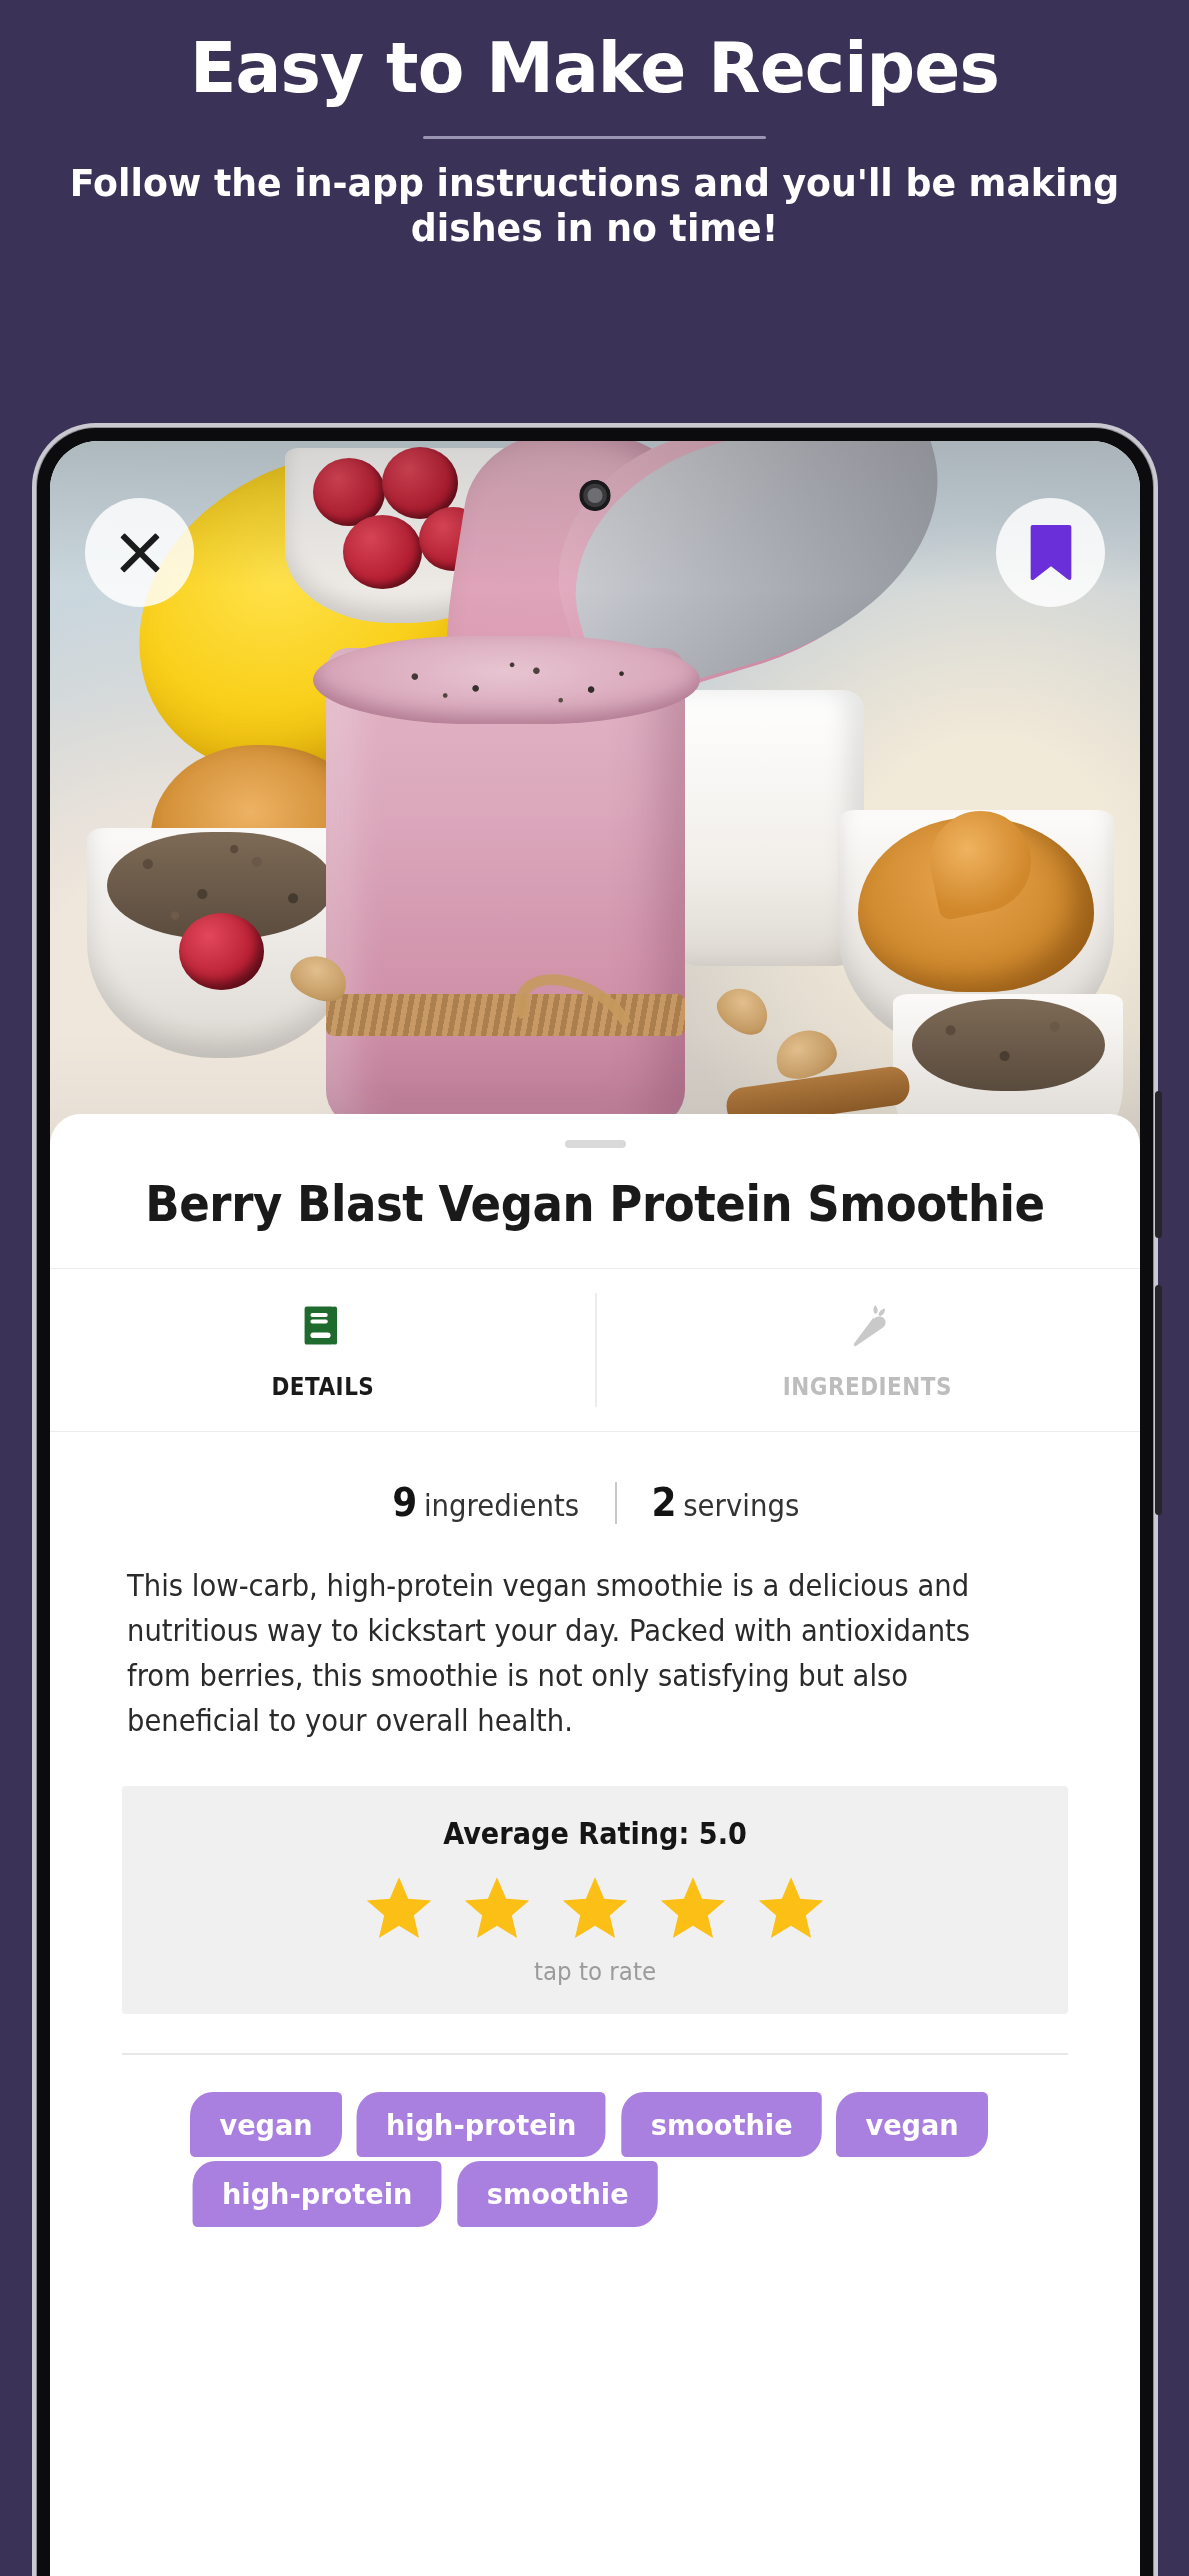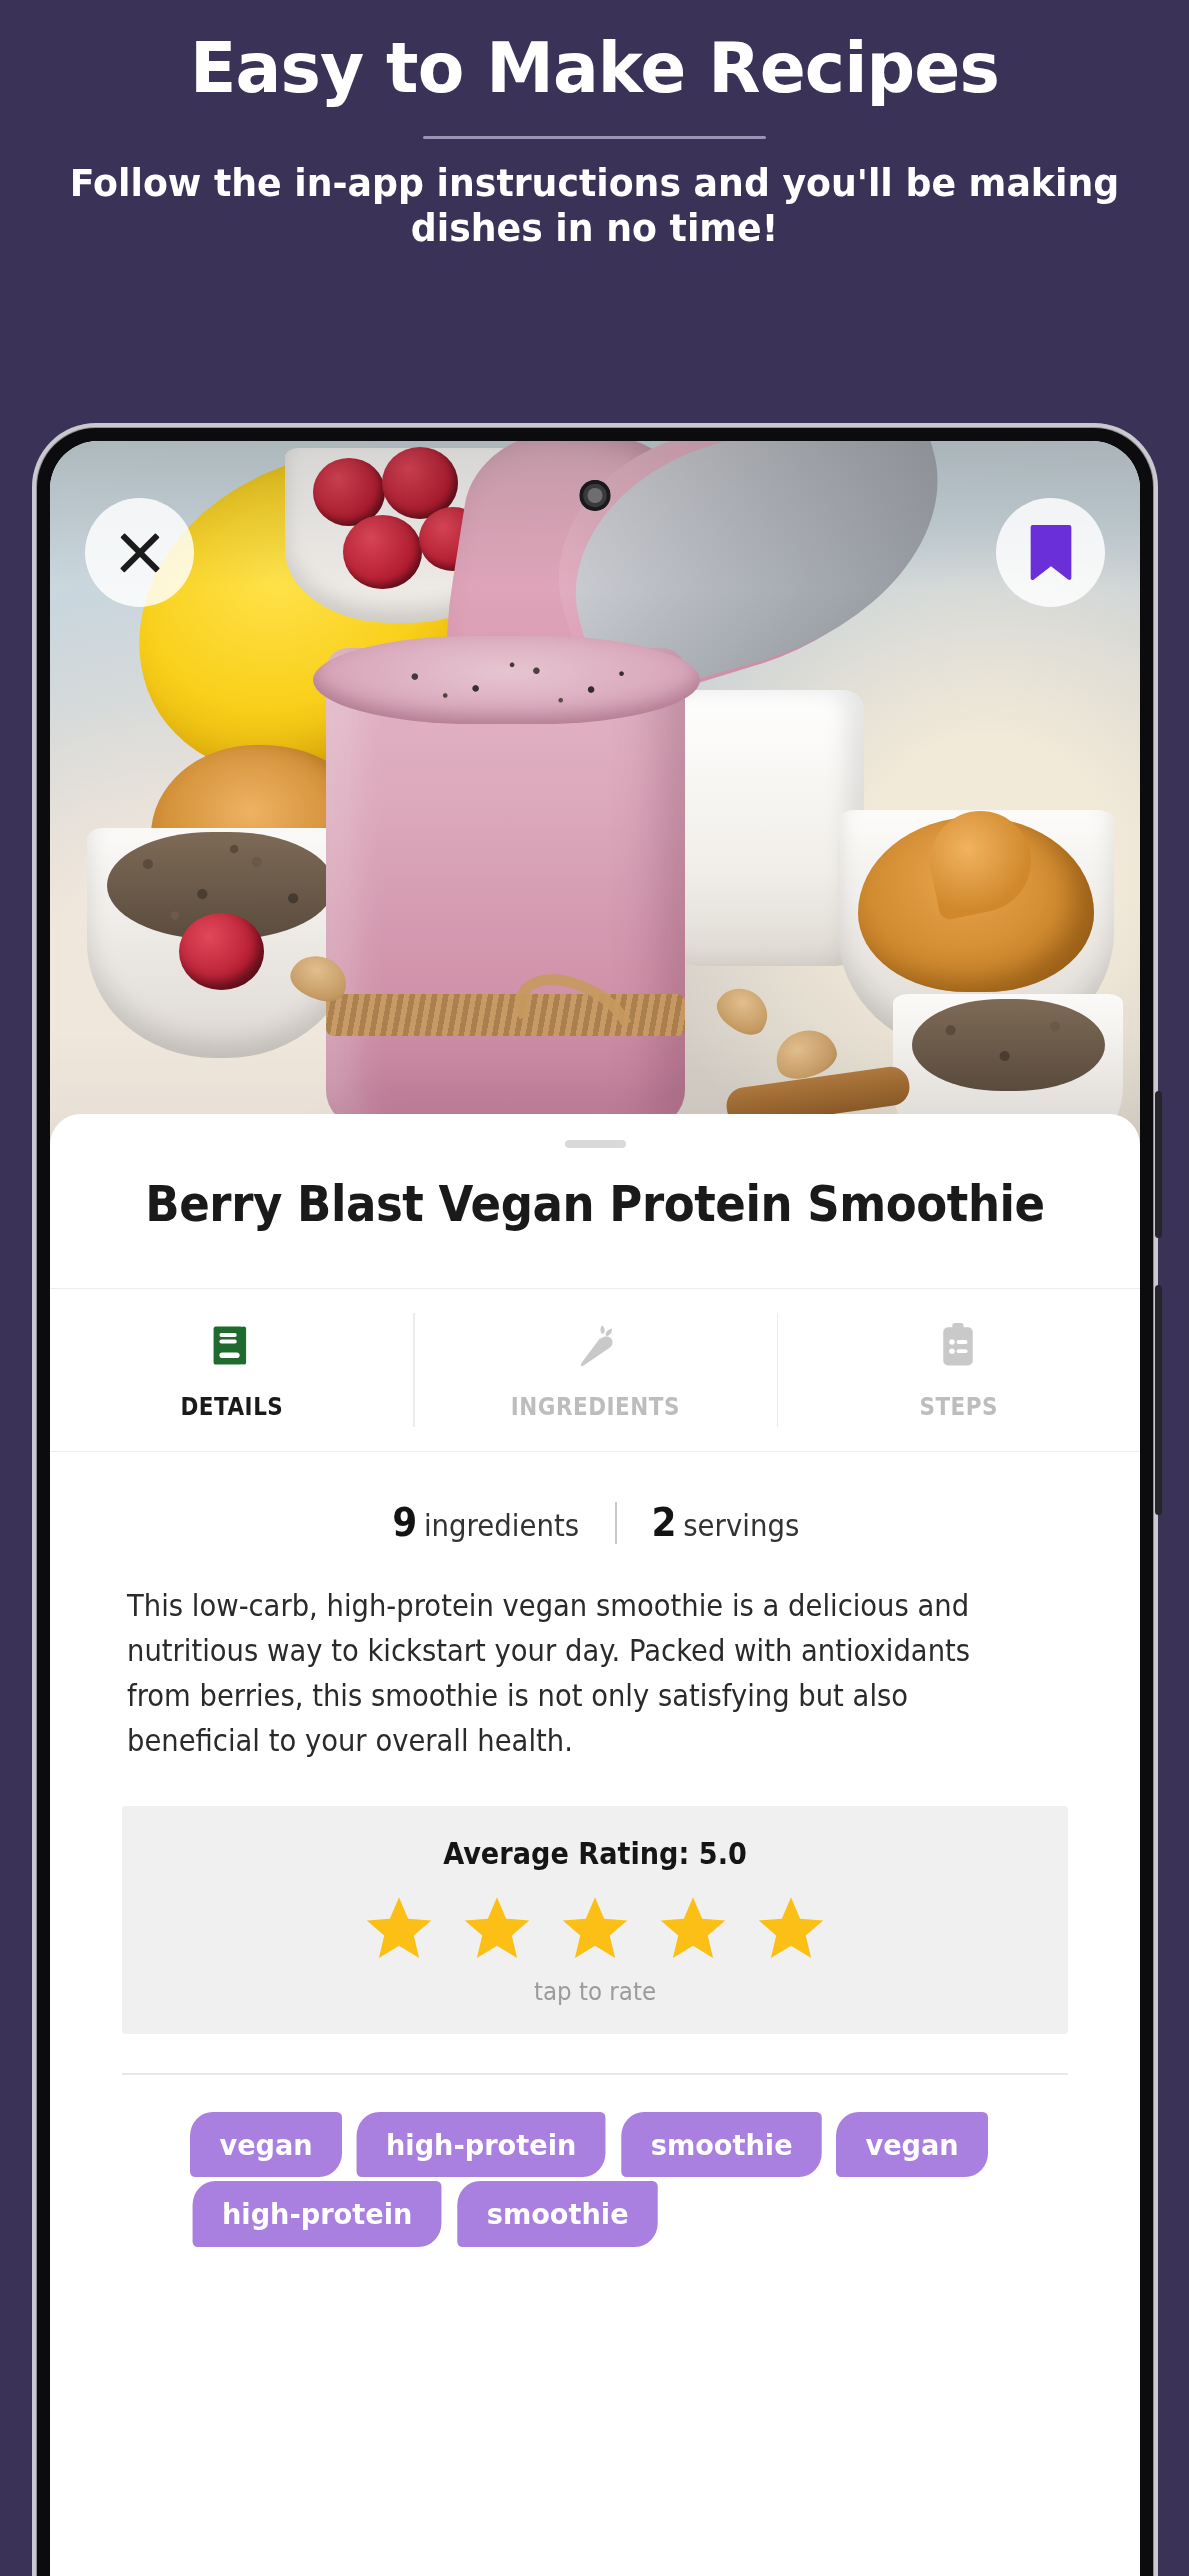--- a/index.html
+++ b/index.html
@@ -312,21 +312,21 @@
     font-size: 49px;
     color: #1A1A1A;
     text-align: center;
     margin-top: 28px;
     letter-spacing: -0.5px;
     transform: scaleX(.92);
   }
 
   
   .tabs {
-    display: flex; margin-top: 55px;
+    display: flex; margin-top: 35px;
     border-top: 1.8px solid #EDEDED; border-bottom: 1.8px solid #EDEDED;
     height: 164px;
   }
   .tab {
     flex: 1; display: flex; flex-direction: column;
     align-items: center; justify-content: center; gap: 20px;
     cursor: pointer; position: relative;
   }
   .tab + .tab::before {
     content: ""; position: absolute; left: 0; top: 24px; bottom: 24px;
@@ -478,31 +478,20 @@
 
         <div class="tab">
           <svg class="tab-icon" viewBox="0 0 24 24">
             <path d="M14.6 8.2 5.6 20.3c-.5.7.3 1.6 1 1.1l12.3-8.5c1.9-1.3 1.5-4.2-.7-4.9-1.3-.4-2.7-.2-3.6 1.2z" fill="#C9C9C9"></path>
             <path d="M16.8 6.9c.3-1.5 1.5-2.6 3-2.8.2 1.6-.8 3.1-2.3 3.6z" fill="#C9C9C9"></path>
             <path d="M15.1 6.6c-.9-1.2-.8-2.9.2-4 1.1.9 1.5 2.5.9 3.8z" fill="#C9C9C9"></path>
           </svg>
           <div class="tab-label">INGREDIENTS</div>
         </div>
 
-        <div class="tab">
-          <svg class="tab-icon" viewBox="0 0 24 24">
-            <rect x="5.2" y="3.6" width="13.6" height="17.6" rx="2.2" fill="#C9C9C9"></rect>
-            <rect x="9.4" y="1.6" width="5.2" height="3.8" rx="1.2" fill="#C9C9C9"></rect>
-            <circle cx="9.2" cy="10.4" r="1.25" fill="#ffffff"></circle>
-            <rect x="11.4" y="9.5" width="5" height="1.8" rx=".9" fill="#ffffff"></rect>
-            <circle cx="9.2" cy="14.6" r="1.25" fill="#ffffff"></circle>
-            <rect x="11.4" y="13.7" width="5" height="1.8" rx=".9" fill="#ffffff"></rect>
-          </svg>
-          <div class="tab-label">STEPS</div>
-        </div>
       </div>
 
       <div class="meta">
         <div class="meta-item">
           <span class="num">9</span>
           <span class="unit">ingredients</span>
         </div>
         <div class="sep"></div>
         <div class="meta-item">
           <span class="num">2</span>

